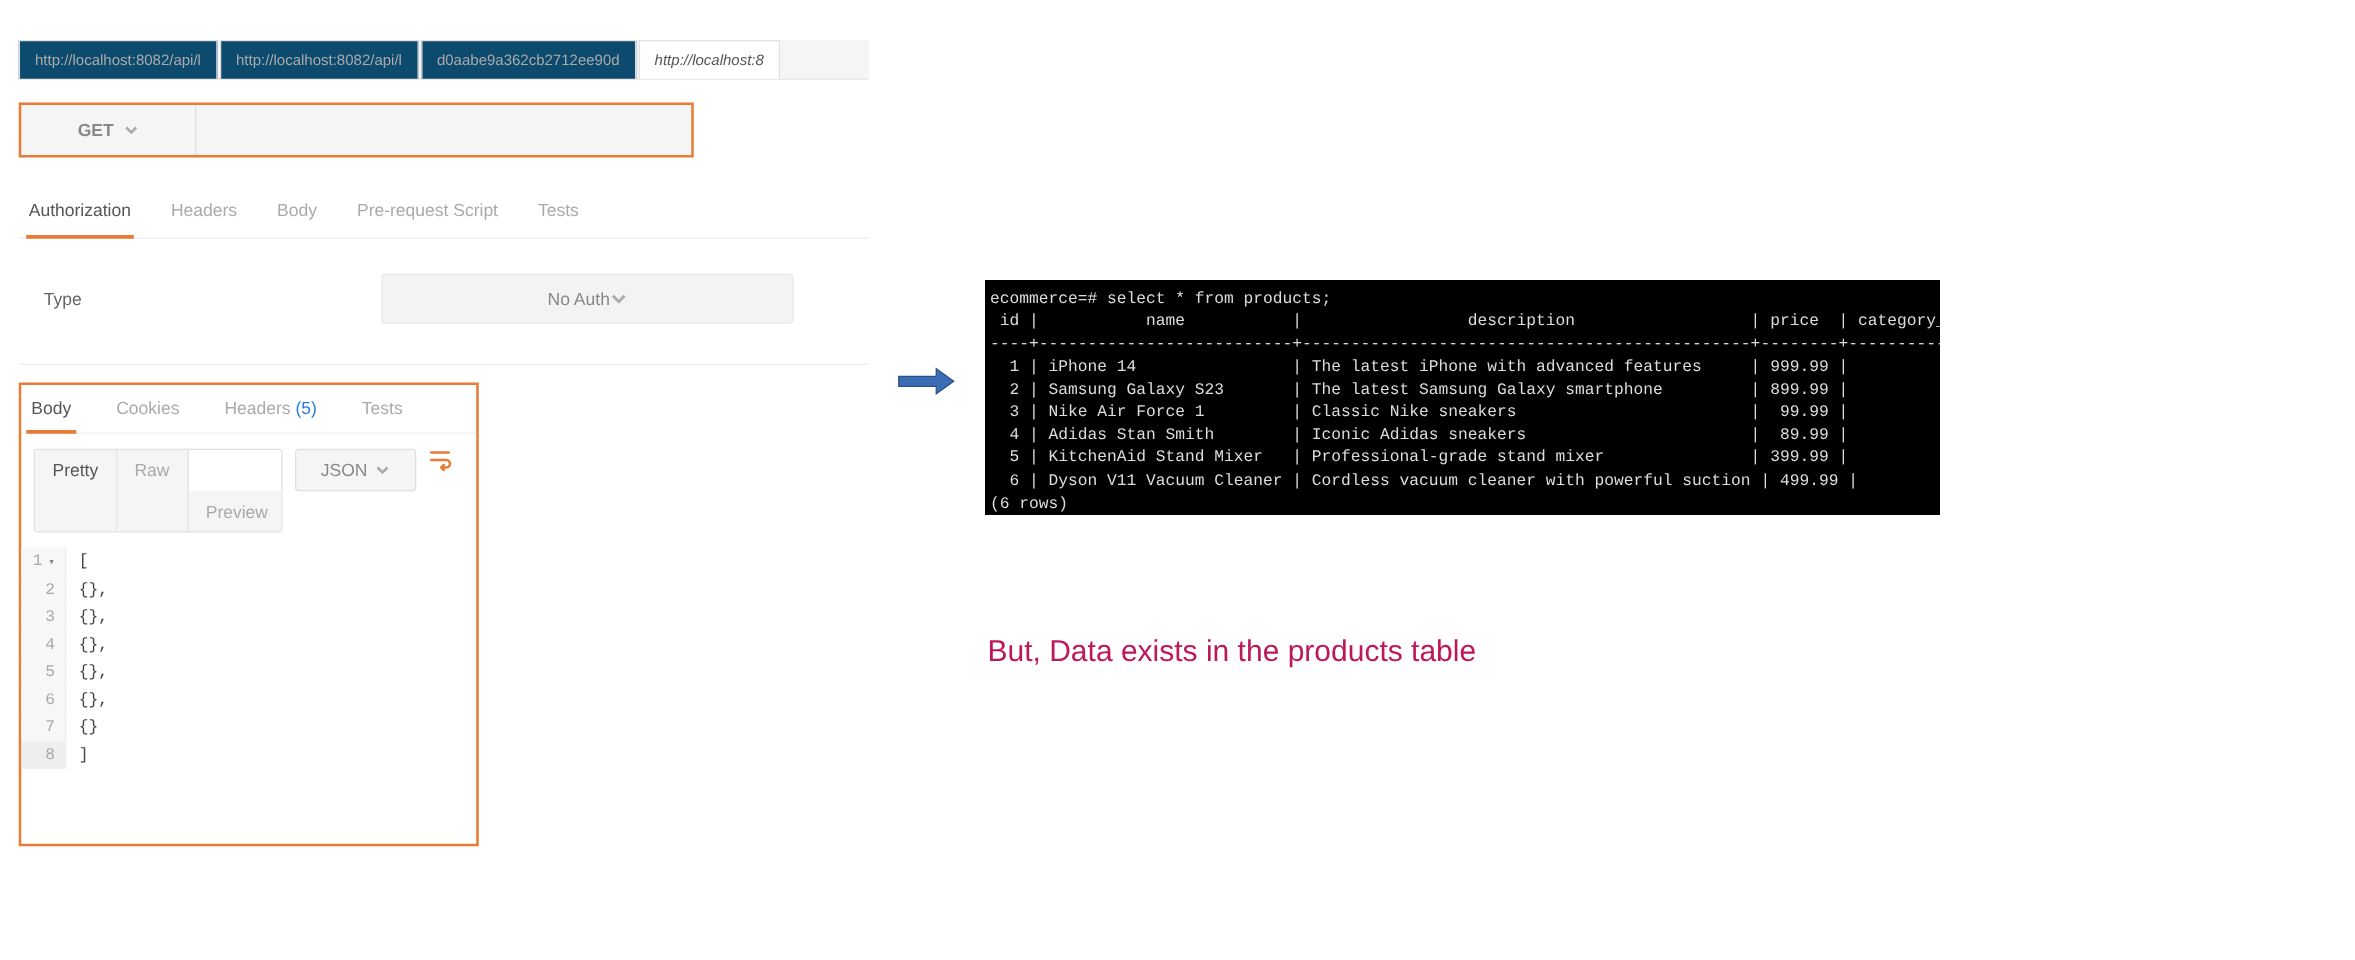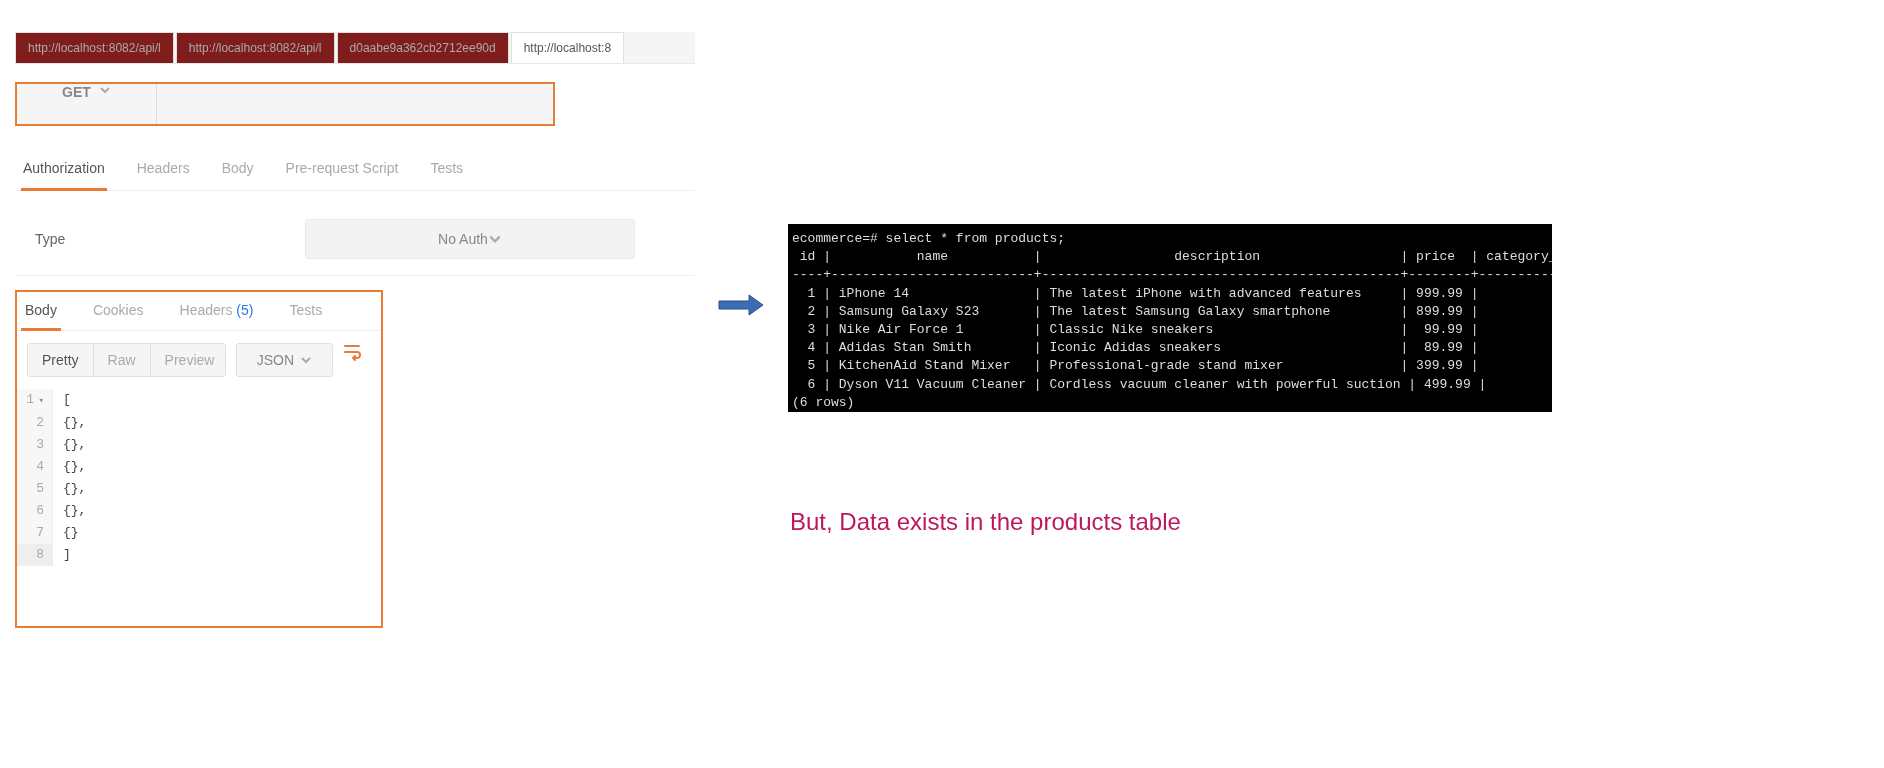--- a/index.html
+++ b/index.html
@@ -24,49 +24,50 @@
   .tabs-row {
     display: flex;
     margin-top: 32px;
     border-bottom: 1px solid #e8e8e8;
     background: #f5f5f5;
   }
   .tab {
     padding: 8px 12px;
     border: 1px solid #e0e0e0;
     border-bottom: none;
-    background: #7f1d1d;
+    background: #0c4a6e;
     color: #aaa;
     font-size: 12px;
     max-width: 175px;
     white-space: nowrap;
     overflow: hidden;
     text-overflow: ellipsis;
     cursor: pointer;
     margin-right: 2px;
   }
   .tab.active {
     background: #fff;
     color: #555;
+    font-style: italic;
   }
 
   
   .request-row {
     display: flex;
     align-items: center;
     margin-top: 18px;
     border: 2px solid #e87b35;
     background: #f5f5f5;
     height: 44px;
     width: 540px;
   }
   .method-select {
     width: 140px;
     display: flex;
-    align-items: flex-start;
+    align-items: center;
     justify-content: center;
     color: #888;
     font-weight: 600;
     font-size: 14px;
     cursor: pointer;
     border-right: 1px solid #ddd;
     height: 100%;
     gap: 8px;
   }
   .url-field {
@@ -97,21 +98,21 @@
     color: #555;
     border-bottom: 3px solid #e87b35;
     margin-bottom: -1px;
   }
 
   
   .auth-row {
     display: flex;
     align-items: center;
     margin-top: 28px;
-    padding: 0 20px 16px 20px;
+    padding: 0 20px 32px 20px;
     border-bottom: 1px solid #eee;
   }
   .auth-label {
     width: 270px;
     color: #666;
   }
   .auth-select {
     width: 330px;
     height: 40px;
     background: #f3f3f3;
@@ -161,21 +162,21 @@
     border-radius: 3px;
     overflow: hidden;
   }
   .resp-btn {
     padding: 8px 14px;
     background: #f5f5f5;
     color: #aaa;
     cursor: pointer;
     border-right: 1px solid #e0e0e0;
   }
-  .resp-btn:last-child { border-right: none; }
+  .resp-btn:last-child { border-right: none; margin-top: 33px; }
   .resp-btn.active { color: #555; }
   .format-select {
     padding: 8px 20px;
     background: #f5f5f5;
     border: 1px solid #e0e0e0;
     border-radius: 3px;
     color: #888;
     cursor: pointer;
     display: flex;
     align-items: center;

